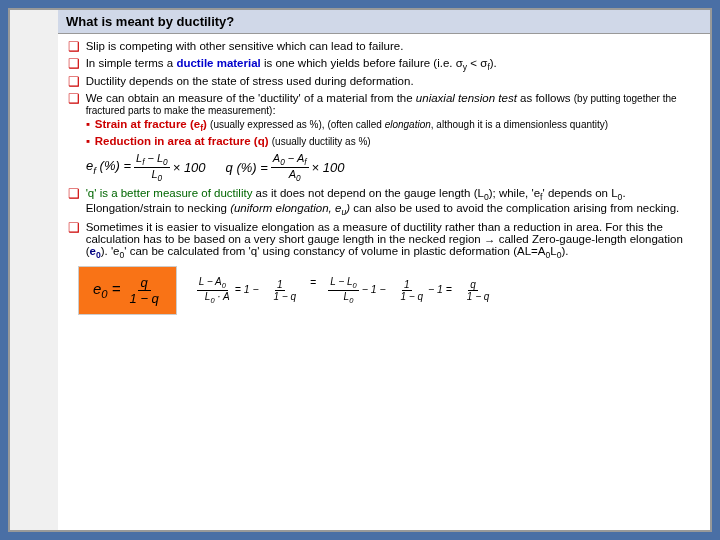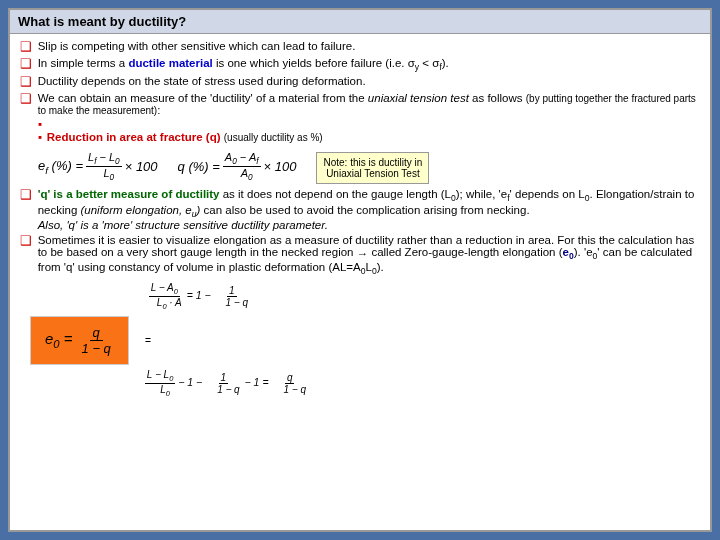--- a/index.html
+++ b/index.html
@@ -10,20 +10,21 @@
       font-family: Arial, sans-serif;
       font-size: 12px;
       overflow: hidden;
     }
     .main-container {
       margin: 8px;
       background: #f0f0f0;
       border: 2px solid #999;
       height: 524px;
       overflow: hidden;
+      padding-left: 48px;
     }
     .title-bar {
       background: #d0d8e8;
       border-bottom: 1px solid #999;
       padding: 4px 8px;
       font-size: 13px;
       font-weight: bold;
     }
     .content {
       padding: 6px 10px;
@@ -42,21 +43,21 @@
       font-size: 11.5px;
     }
     .bullet-list li .bullet {
       color: #cc0000;
       font-size: 13px;
       margin-right: 6px;
       margin-top: -1px;
       flex-shrink: 0;
     }
     .highlight-blue { color: #0000cc; font-weight: bold; text-align: center; }
-    .highlight-green { color: #006600; font-weight: bold; }
+    .highlight-green { color: #006600; font-weight: normal; }
     .highlight-dark-blue { color: #000080; font-weight: bold; }
     .sub-bullets {
       margin-top: 2px;
       margin-left: 0;
     }
     .sub-bullet-item {
       display: flex;
       align-items: flex-start;
       margin-bottom: 1px;
       font-size: 11.5px;
@@ -144,20 +145,21 @@
         <span class="bullet">❑</span>
         <span>Ductility depends on the state of stress used during deformation.</span>
       </li>
       <li>
         <span class="bullet">❑</span>
         <span>
           We can obtain an measure of the 'ductility' of a material from the <em>uniaxial tension test</em> as follows <span class="small-text">(by putting together the fractured parts to make the measurement)</span>:
           <div class="sub-bullets">
             <div class="sub-bullet-item">
               <span class="sq">▪</span>
+              <span><span class="red-bold">Strain at fracture (e<sub>f</sub>)</span> <span class="small-text">(usually expressed as %), (often called <em>elongation</em>, although it is a dimensionless quantity)</span></span>
             </div>
             <div class="sub-bullet-item">
               <span class="sq">▪</span>
               <span><span class="red-bold">Reduction in area at fracture (q)</span> <span class="small-text">(usually ductility as %)</span></span>
             </div>
           </div>
         </span>
       </li>
     </ul>
 
@@ -174,53 +176,48 @@
 
       <div style="font-style:italic; font-size:13px; display:inline-flex; align-items:center; gap:3px;">
         <span>q (%) =</span>
         <span class="fraction">
           <span class="num">A<sub>0</sub> − A<sub>f</sub></span>
           <span class="den">A<sub>0</sub></span>
         </span>
         <span>× 100</span>
       </div>
 
-      <div class="note-box">
-        <span>Note: this is ductility in</span><br>
-        <span>Uniaxial Tension Test</span>
-      </div>
     </div>
 
     <ul class="bullet-list">
       <li>
         <span class="bullet">❑</span>
         <span>
           <span class="highlight-green">'q' is a better measure of ductility</span> as it does not depend on the gauge length (L<sub>0</sub>); while, 'e<sub>f</sub>' depends on L<sub>0</sub>. Elongation/strain to necking <em>(uniform elongation, e<sub>u</sub>)</em> can also be used to avoid the complication arising from necking.<br>
-          <em>Also, 'q' is a 'more' structure sensitive ductility parameter.</em>
         </span>
       </li>
       <li>
         <span class="bullet">❑</span>
         <span>
           Sometimes it is easier to visualize elongation as a measure of ductility rather than a reduction in area. For this the calculation has to be based on a very short gauge length in the necked region → called Zero-gauge-length elongation (<span class="highlight-dark-blue">e<sub>0</sub></span>). 'e<sub>0</sub>' can be calculated from 'q' using constancy of volume in plastic deformation (AL=A<sub>0</sub>L<sub>0</sub>).
         </span>
       </li>
     </ul>
 
     <div style="display:flex; align-items:center; margin-top:6px; gap:16px; padding: 0 10px;">
 
       <div style="background:#f97316; border:1px solid #ccc; padding:8px 14px; display:inline-flex; align-items:center; gap:6px; font-style:italic; font-size:15px;">
         <span>e<sub>0</sub> =</span>
         <span class="large-fraction">
           <span class="num">q</span>
           <span class="den">1 − q</span>
         </span>
       </div>
 
-      <div style="font-style:italic; font-size:10.5px; display:flex; align-items:flex-start; gap:23px; flex-wrap:wrap;flex-direction:column;">
+      <div style="font-style:italic; font-size:10.5px; display:flex; align-items:flex-start; gap:12px; flex-wrap:wrap;">
         <span>
           <span class="fraction" style="font-size:10px;">
             <span class="num">L − A<sub>0</sub></span>
             <span class="den">L<sub>0</sub> · A</span>
           </span>
           = 1 −
           <span class="fraction" style="font-size:10px;">
             <span class="num">1</span>
             <span class="den">1 − q</span>
           </span>

